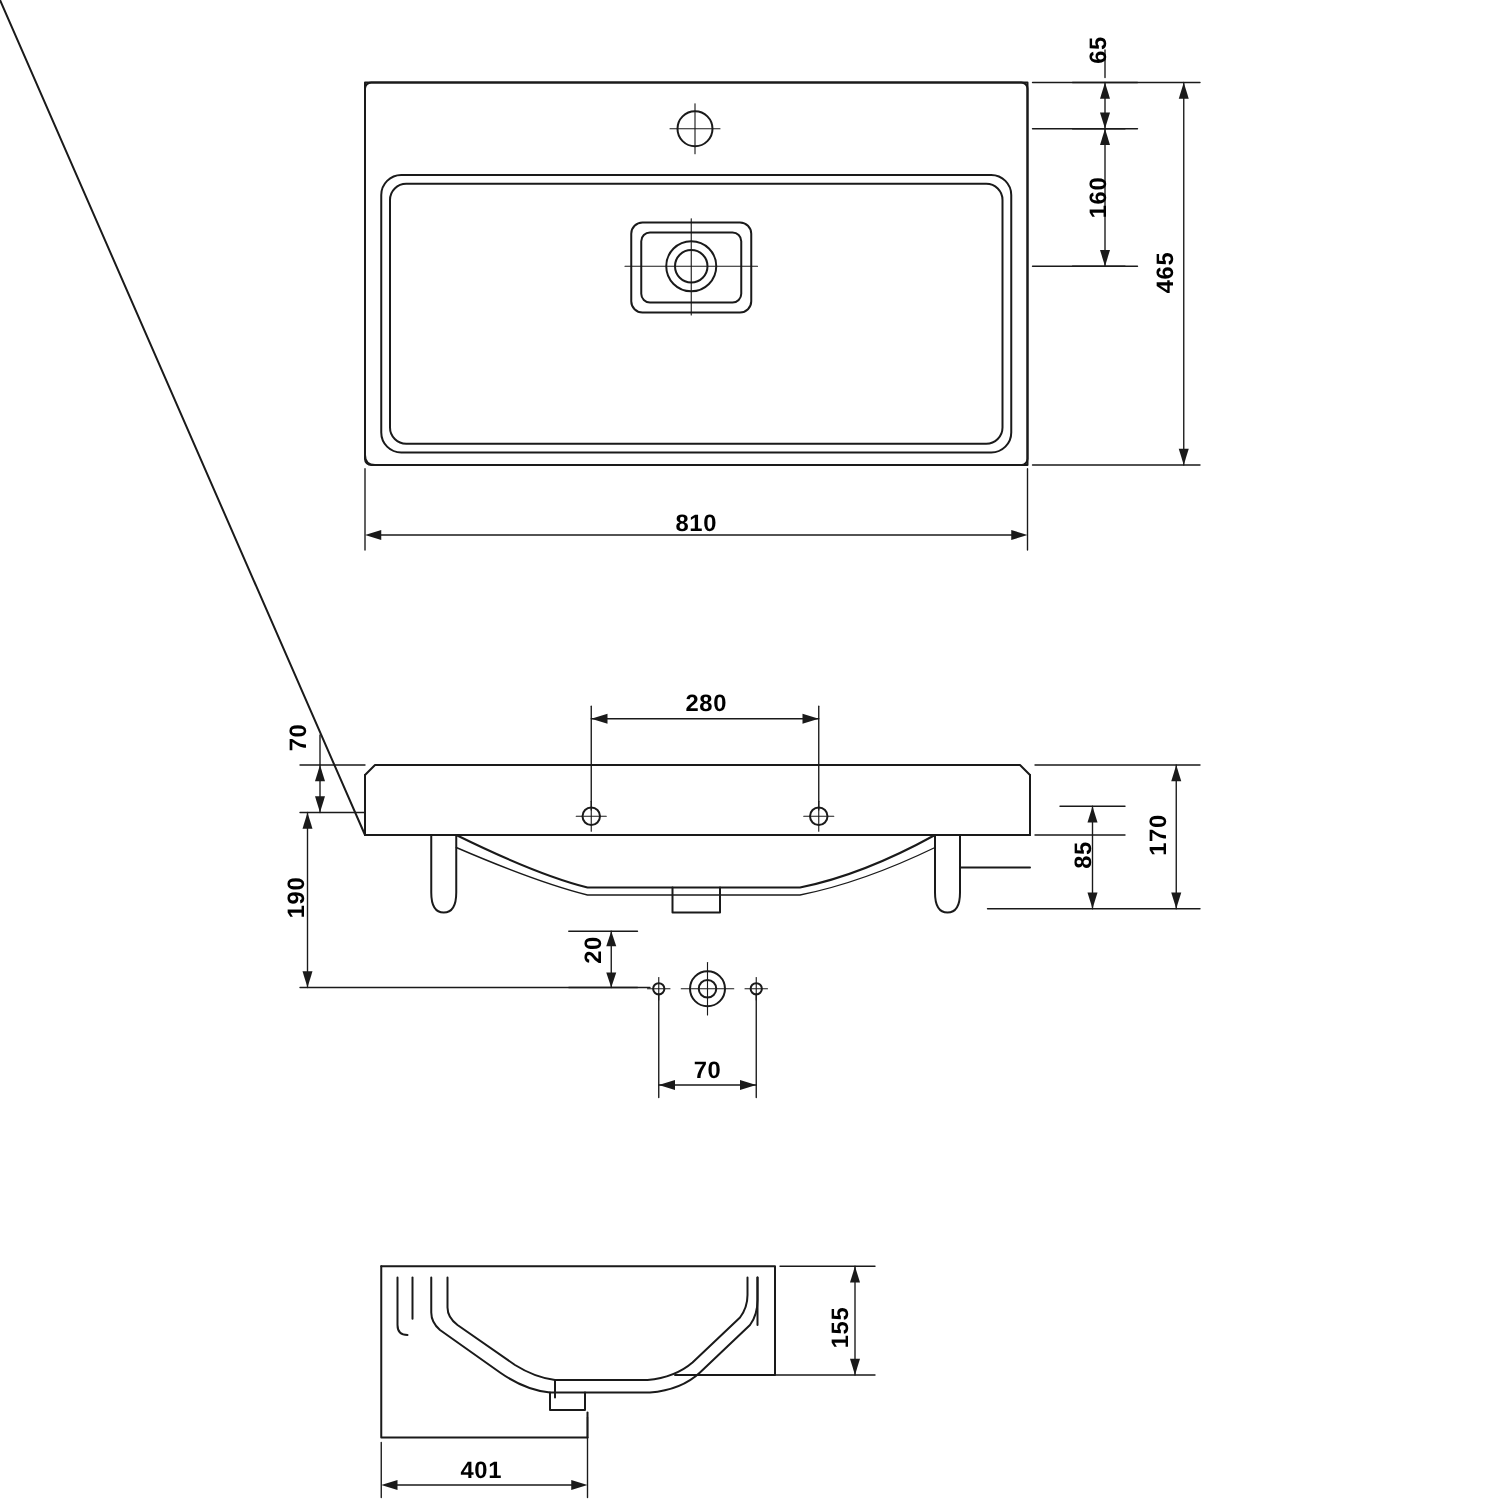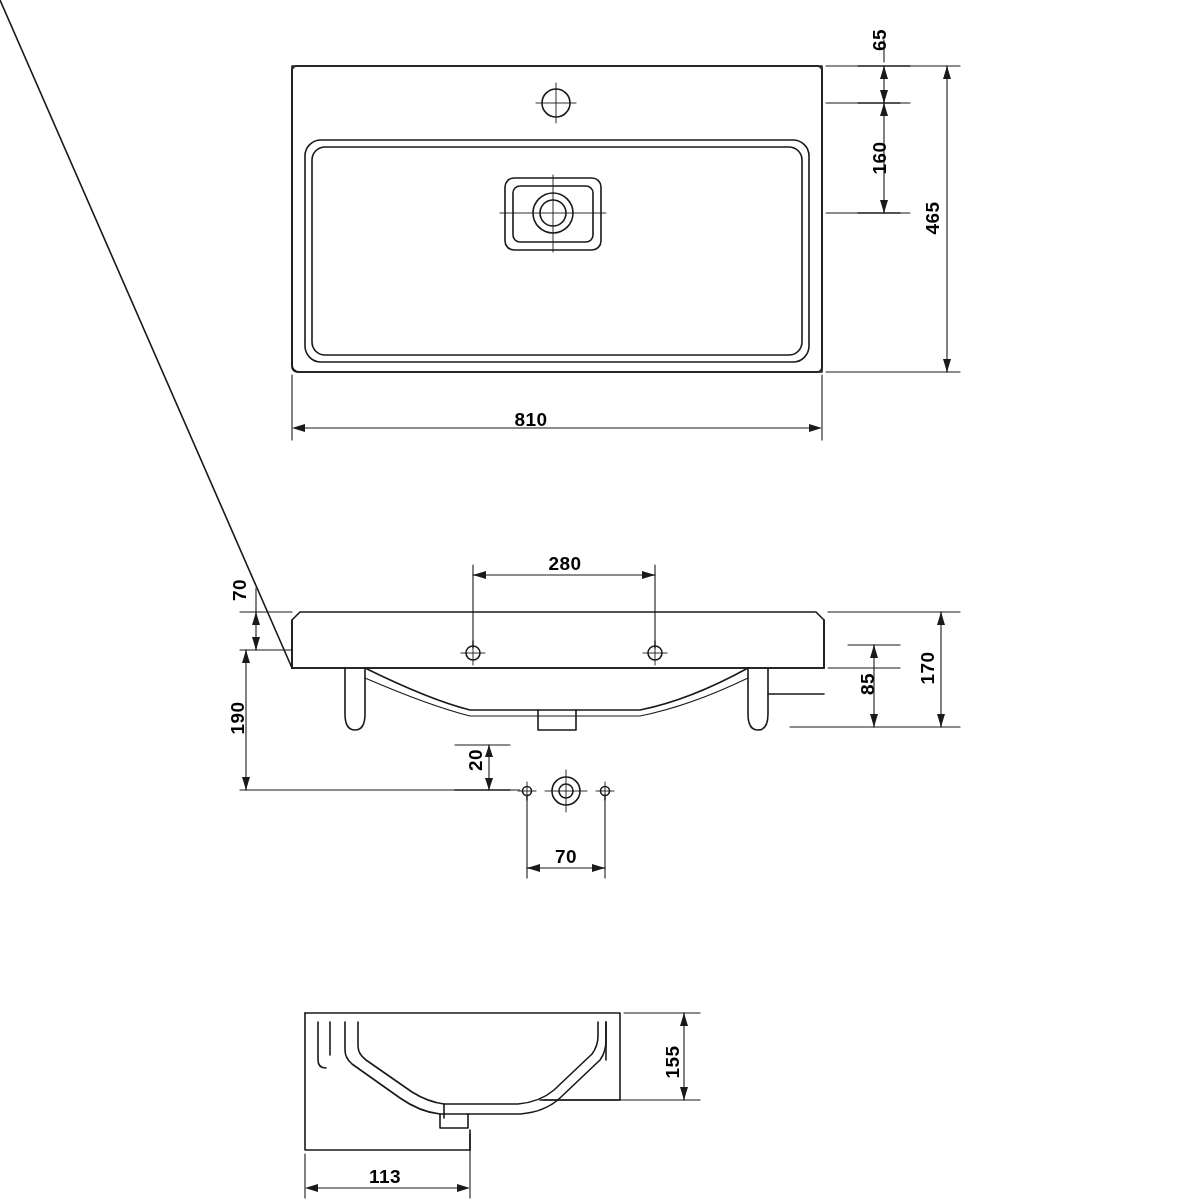--- a/index.html
+++ b/index.html
@@ -234,21 +234,21 @@
         <line x1="305" y1="1154" x2="305" y2="1198"></line>
         <line x1="470" y1="1134" x2="470" y2="1198"></line>
         <line x1="310" y1="1188" x2="465" y2="1188"></line>
         <path d="M305,1188 L318,1184 L318,1192 Z" fill="#1a1a1a" stroke="none"></path>
         <path d="M470,1188 L457,1184 L457,1192 Z" fill="#1a1a1a" stroke="none"></path>
       </g>
 
     </g>
   </svg>
 
-  <div class="dim-label centered" style="left:531px; top:420px;">810</div>
+  <div class="dim-label centered" style="left:557px; top:420px;">810</div>
 
   <div class="dim-label centered vert" style="left:933px; top:218px;">465</div>
 
   <div class="dim-label centered vert" style="left:880px; top:40px;">65</div>
 
   <div class="dim-label centered vert" style="left:880px; top:158px;">160</div>
 
   <div class="dim-label centered" style="left:565px; top:564px;">280</div>
 
   <div class="dim-label centered vert" style="left:240px; top:590px;">70</div>
@@ -258,15 +258,15 @@
   <div class="dim-label centered vert" style="left:928px; top:668px;">170</div>
 
   <div class="dim-label centered vert" style="left:868px; top:684px;">85</div>
 
   <div class="dim-label centered vert" style="left:476px; top:760px;">20</div>
 
   <div class="dim-label centered" style="left:566px; top:857px;">70</div>
 
   <div class="dim-label centered vert" style="left:673px; top:1062px;">155</div>
 
-  <div class="dim-label centered" style="left:385px; top:1177px;">113</div>
+  <div class="dim-label centered" style="left:385px; top:1177px;">401</div>
 
 </div>
 
 </body></html>

